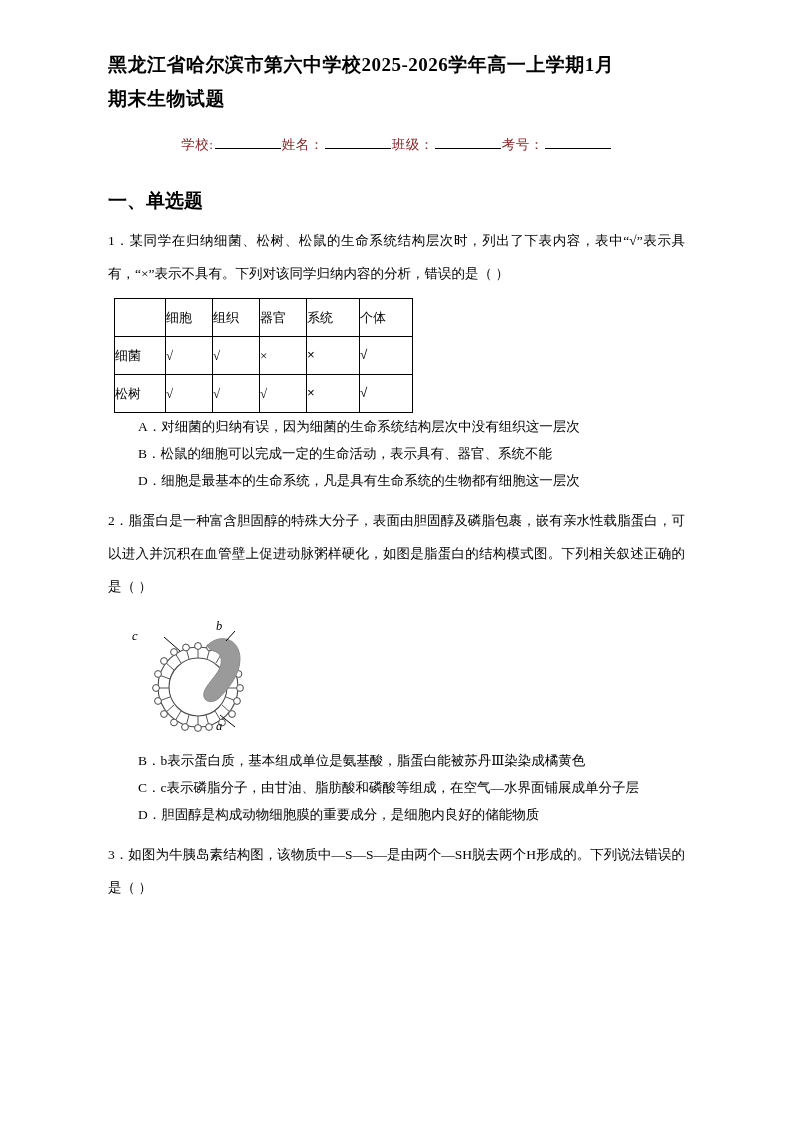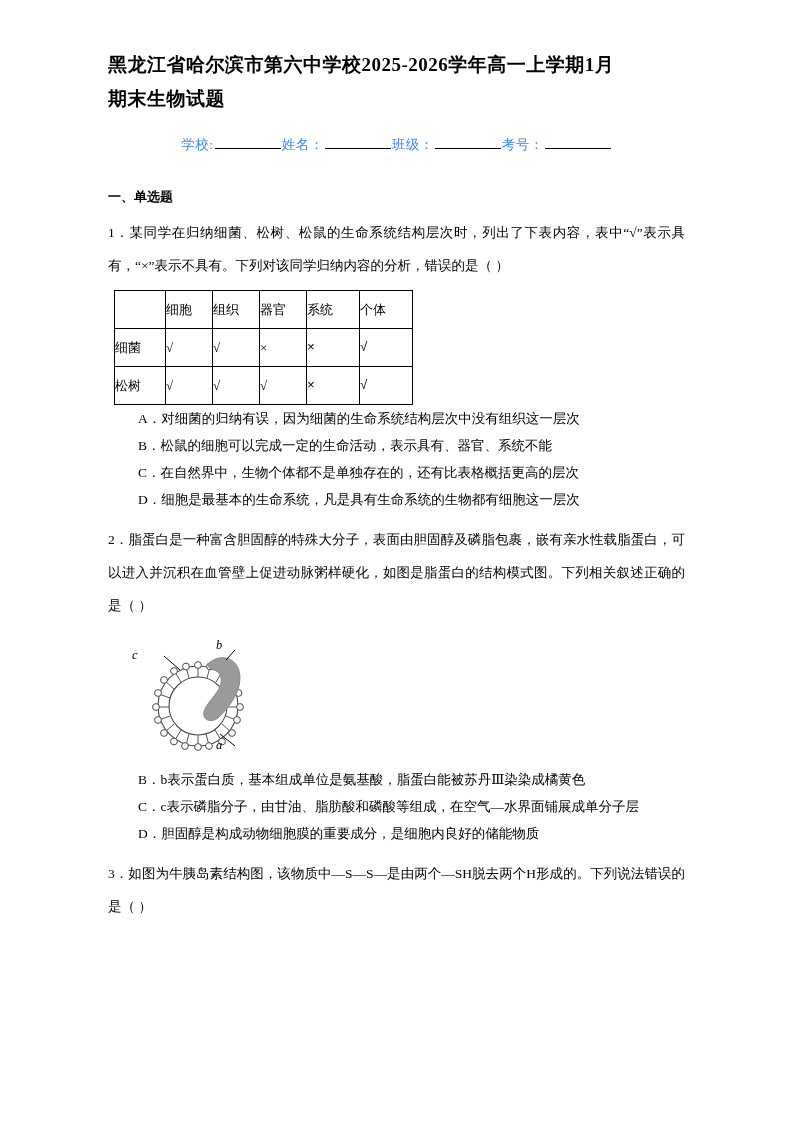--- a/index.html
+++ b/index.html
@@ -28,32 +28,32 @@
     font-size: 19px;
     font-weight: bold;
     line-height: 34px;
     letter-spacing: 0.5px;
   }
   .idline {
     margin-top: 20px;
     text-align: center;
     font-size: 13.5px;
     letter-spacing: 0.5px;
-    color: #3b82f6;
+    color: #7f1d1d;
   }
   .idline .blank {
     display: inline-block;
     border-bottom: 1px solid #000;
     width: 66px;
     vertical-align: baseline;
     margin: 0 1px;
   }
   .section-title {
     margin-top: 34px;
-    font-size: 13px;
+    font-size: 19px;
     font-weight: bold;
     font-family: "Liberation Sans", "DejaVu Sans", sans-serif;
   }
   .q {
     margin-top: 10px;
     font-size: 13.5px;
     line-height: 33px;
     text-align: justify;
   }
   .q-num {
@@ -165,23 +165,20 @@
       </tr>
     </tbody>
       </table>
   </div>
 
   <div class="opt">
     <span class="lab">A．</span><span>对细菌的归纳有误，因为细菌的生命系统结构层次中没有组织这一层次</span>
   </div>
   <div class="opt">
     <span class="lab">B．</span><span>松鼠的细胞可以完成一定的生命活动，表示具有、器官、系统不能</span>
-  </div>
-  <div class="opt">
-    <span class="lab">C．</span><span>在自然界中，生物个体都不是单独存在的，还有比表格概括更高的层次</span>
   </div>
   <div class="opt">
     <span class="lab">D．</span><span>细胞是最基本的生命系统，凡是具有生命系统的生物都有细胞这一层次</span>
   </div>
 
   <div class="q">
     <span class="q-num">2．</span><span>脂蛋白是一种富含胆固醇的特殊大分子，表面由胆固醇及磷脂包裹，嵌有亲水性载脂蛋白，可以进入并沉积在血管壁上促进动脉粥样硬化，如图是脂蛋白的结构模式图。下列相关叙述正确的是（    ）</span>
   </div>
 
   <div class="figure">

